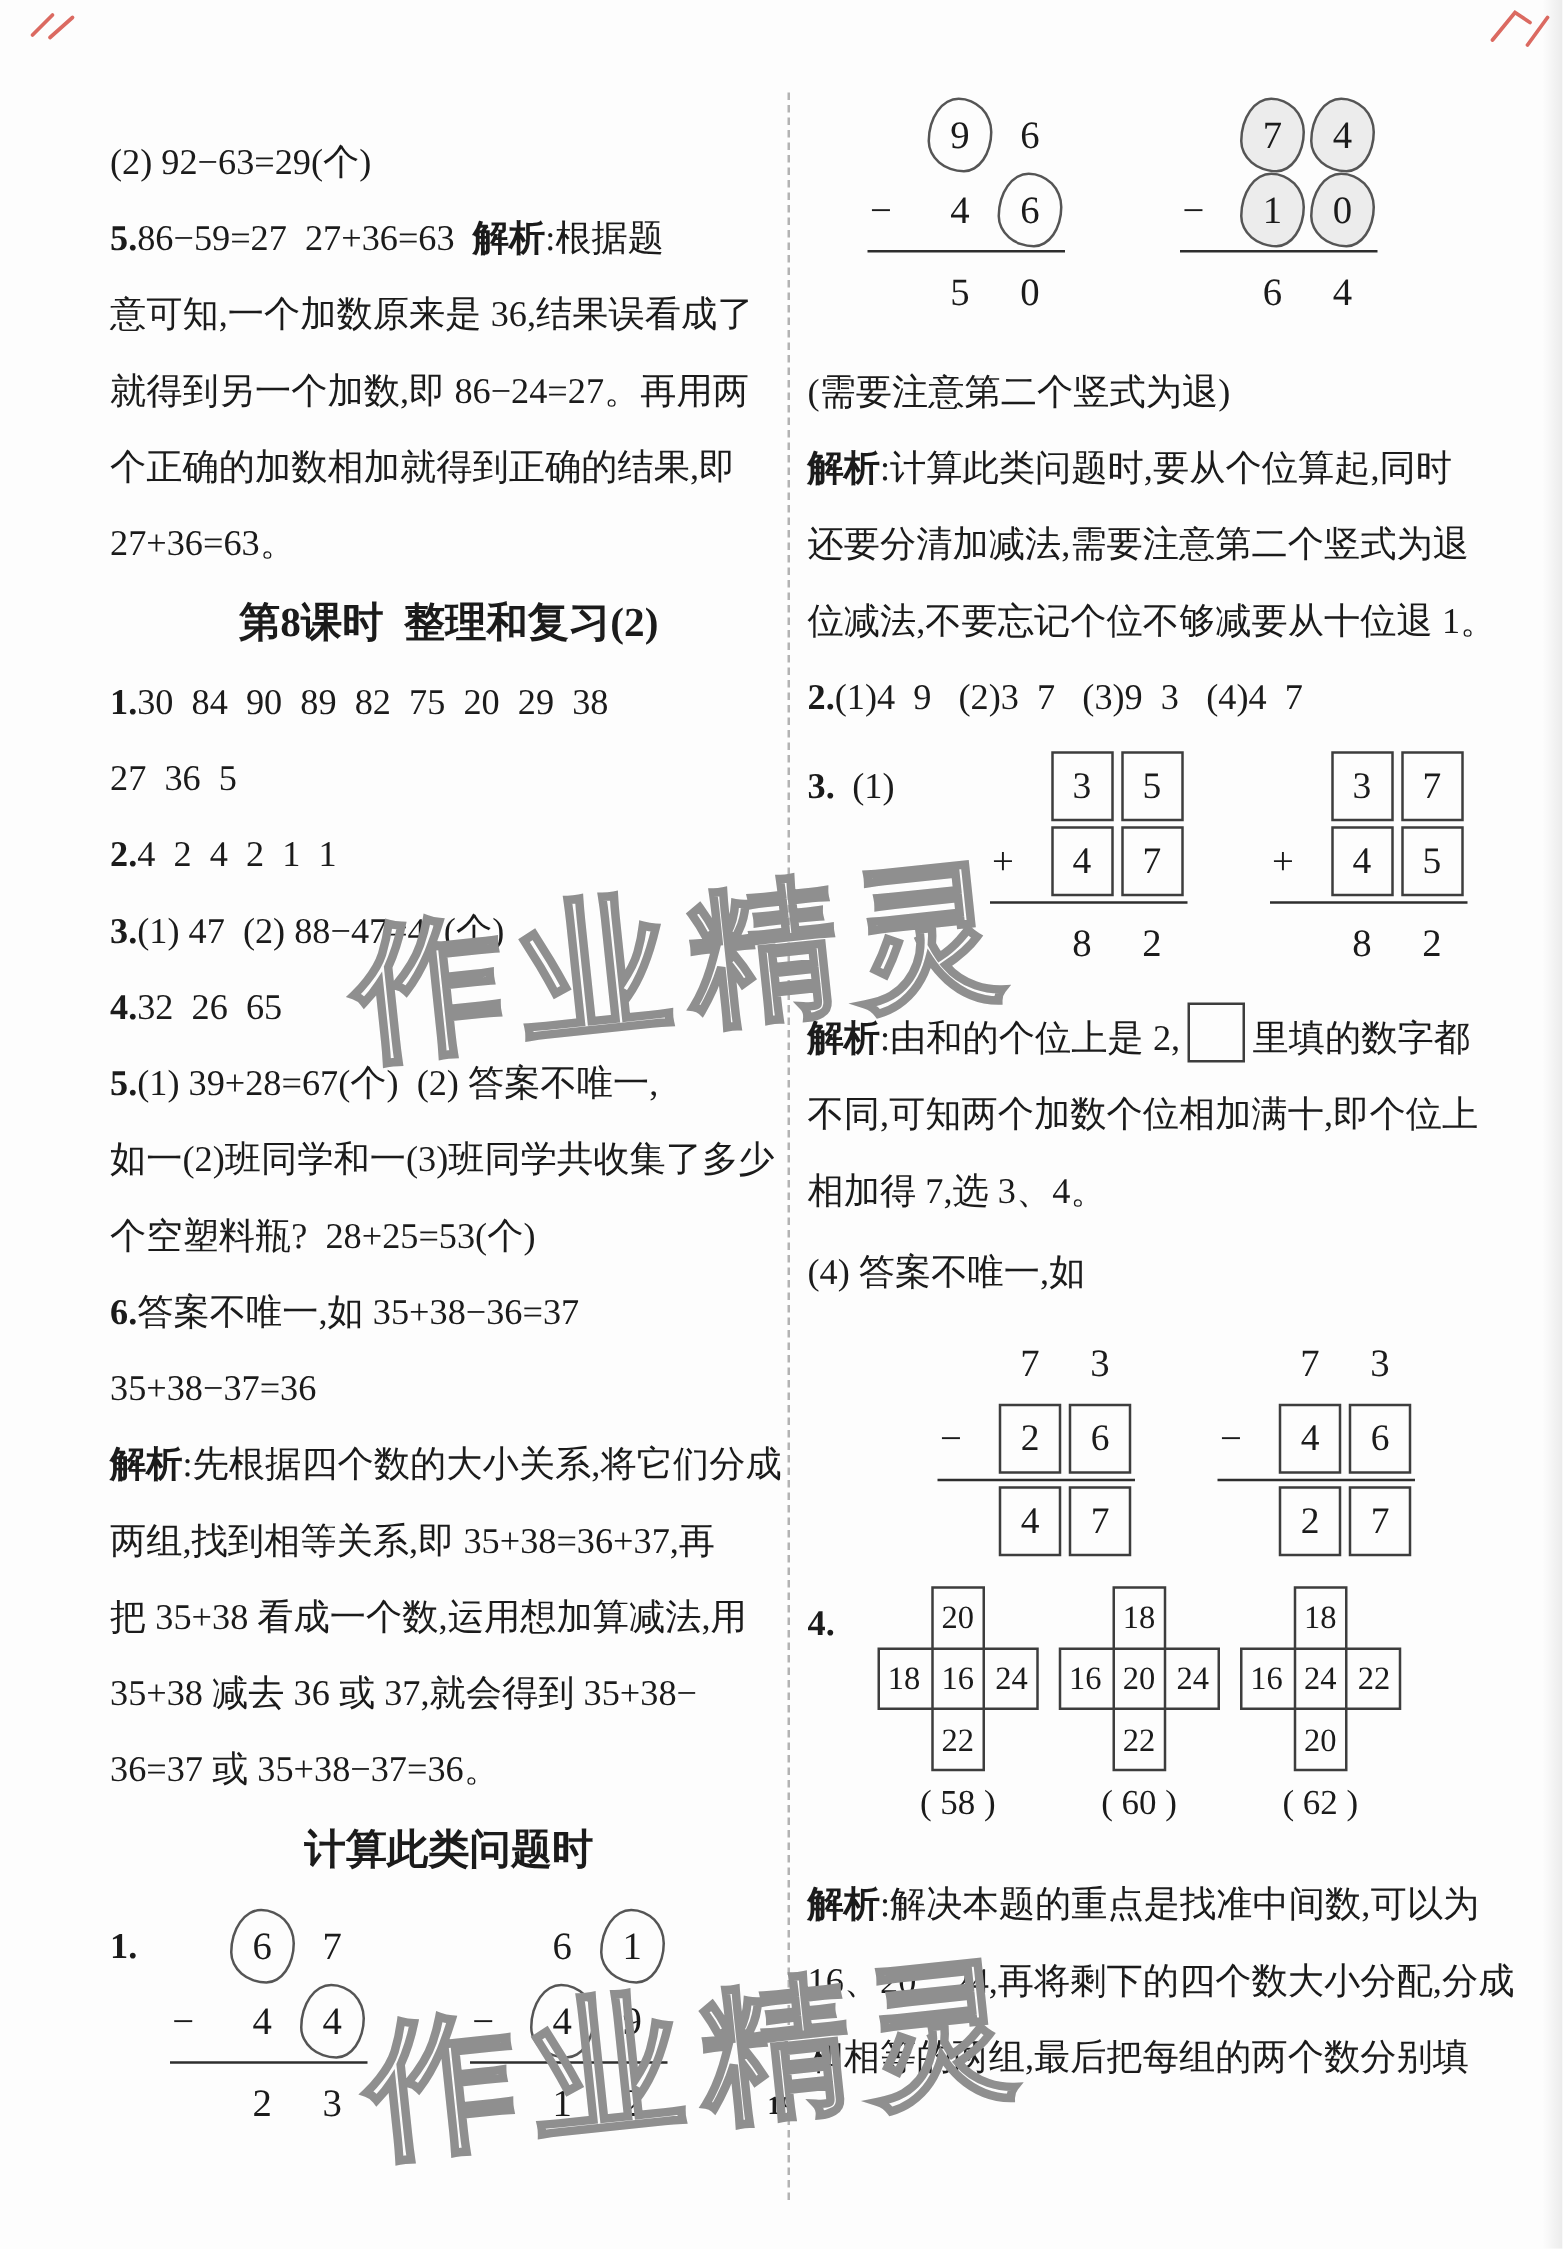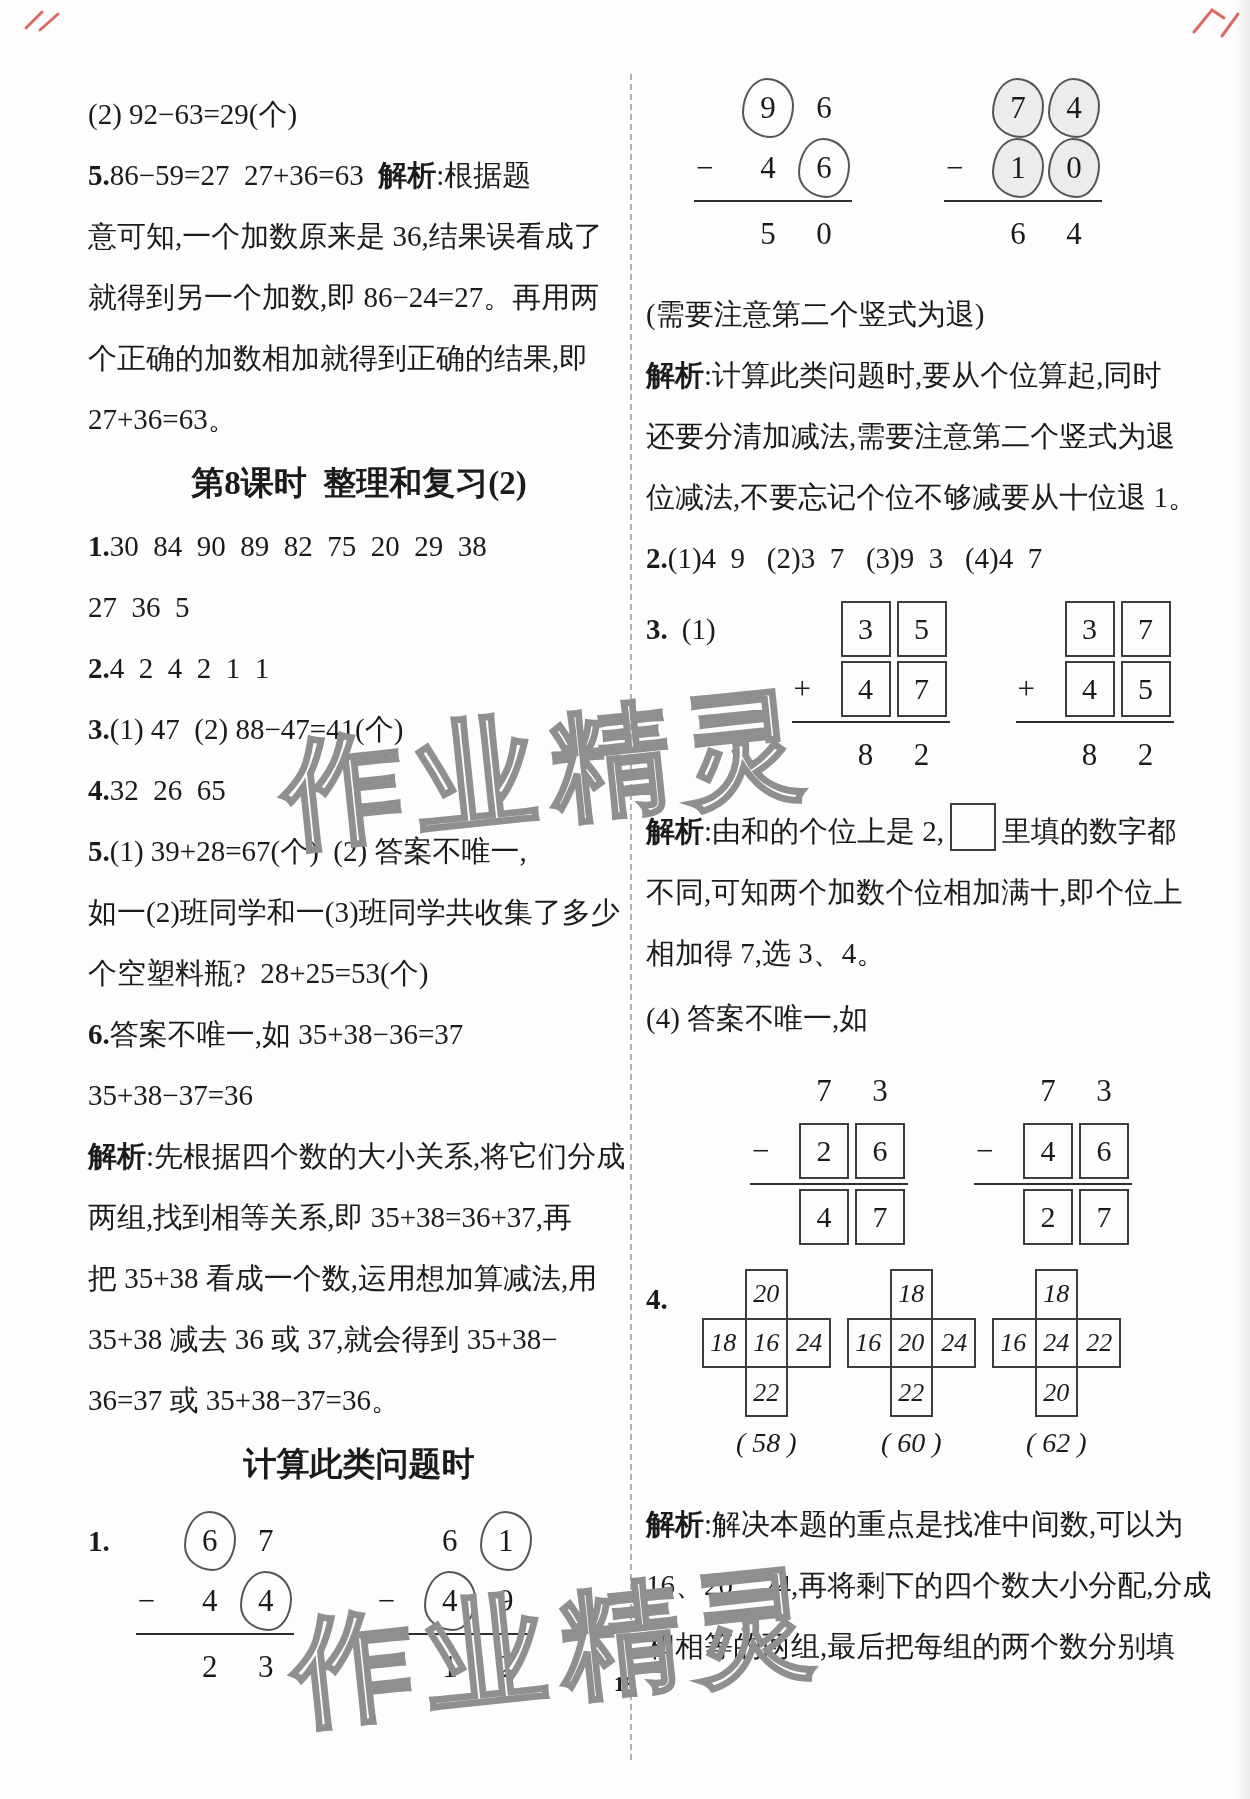--- a/index.html
+++ b/index.html
@@ -6,21 +6,21 @@
   body{
     width:1250px;height:1799px;position:relative;background:#fdfdfd;
     font-family:"Liberation Serif","DejaVu Serif",serif;color:#1b1b1b;
     overflow:hidden;
   }
   .edge-shade{position:absolute;right:0;top:0;width:16px;height:100%;
     background:linear-gradient(to right,rgba(0,0,0,0),rgba(0,0,0,0.07));}
   .divider{position:absolute;left:630px;top:74px;height:1686px;width:0;
     border-left:2px dashed #b3b3b3;}
   .col{position:absolute;}
-  .left-col{left:88px;top:84px;width:542px;}
+  .left-col{left:88px;top:100px;width:542px;}
   .right-col{left:646px;top:78px;width:578px;}
   .line{font-size:29px;line-height:61px;margin:0;white-space:pre-wrap;}
   .bd{font-weight:bold;}
   .sp{}
   .heading{font-size:33px;font-weight:bold;text-align:center;line-height:66px;margin:0;white-space:pre-wrap;}
   .itemnum{font-size:29px;font-weight:bold;line-height:61px;}
   
   .probset{display:flex;align-items:flex-start;}
   .vprob{display:inline-block;}
   .vrow{display:flex;}
@@ -28,21 +28,21 @@
     font-size:31px;}
   .cell.op{width:44px;justify-content:flex-start;padding-left:2px;}
   .rule{border-top:2.5px solid #2e2e2e;margin:2px 0 2px 0;}
   .cloud{width:48px;height:56px;display:flex;align-items:center;justify-content:center;
     border:2px solid #555;border-radius:48% 52% 44% 56% / 58% 46% 54% 42%;font-size:31px;}
   .cloud.gray{background:#ececec;}
   .bxc{padding:0;}
   .bx{width:46px;height:52px;border:2px solid #3d3d3d;display:flex;align-items:center;
     justify-content:center;font-size:30px;}
   
-  .cross{position:relative;width:129px;height:205px;flex:0 0 auto;font-style:italic;}
+  .cross{position:relative;width:129px;height:205px;flex:0 0 auto;}
   .cross-v{position:absolute;left:43px;top:0;width:43px;height:148px;border:2px solid #3d3d3d;box-sizing:border-box;}
   .cross-h{position:absolute;left:0;top:49px;width:129px;height:50px;border:2px solid #3d3d3d;box-sizing:border-box;}
   .cc{position:absolute;width:43px;height:49px;display:flex;align-items:center;justify-content:center;font-size:26px;}
   .cc.top{left:43px;top:0;}
   .cc.lf{left:0;top:49px;}
   .cc.mid{left:43px;top:49px;}
   .cc.rt{left:86px;top:49px;}
   .cc.bot{left:43px;top:99px;}
   .ans{position:absolute;left:0;top:158px;width:129px;text-align:center;font-size:28px;}
   

